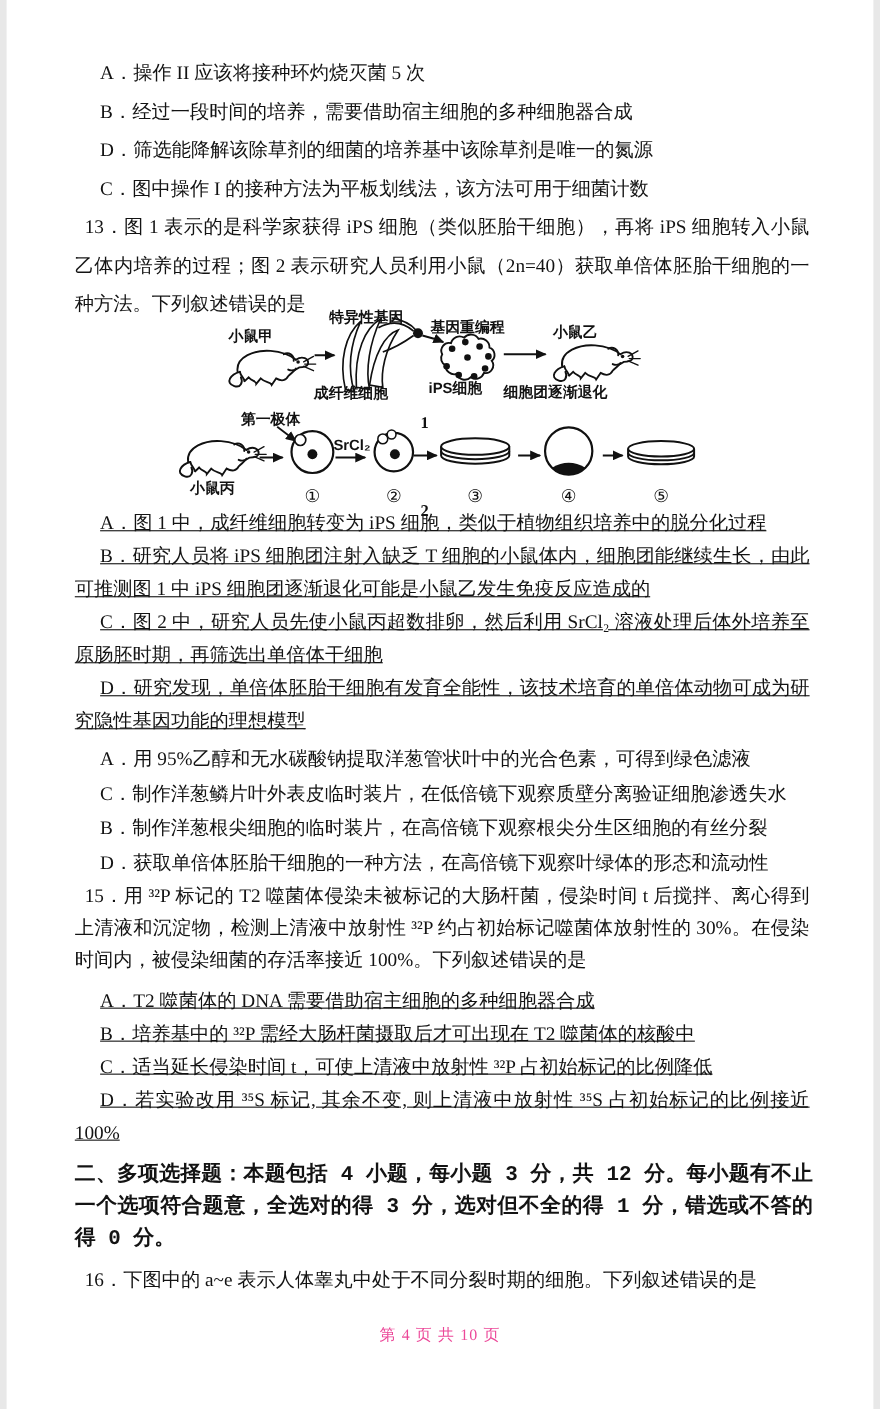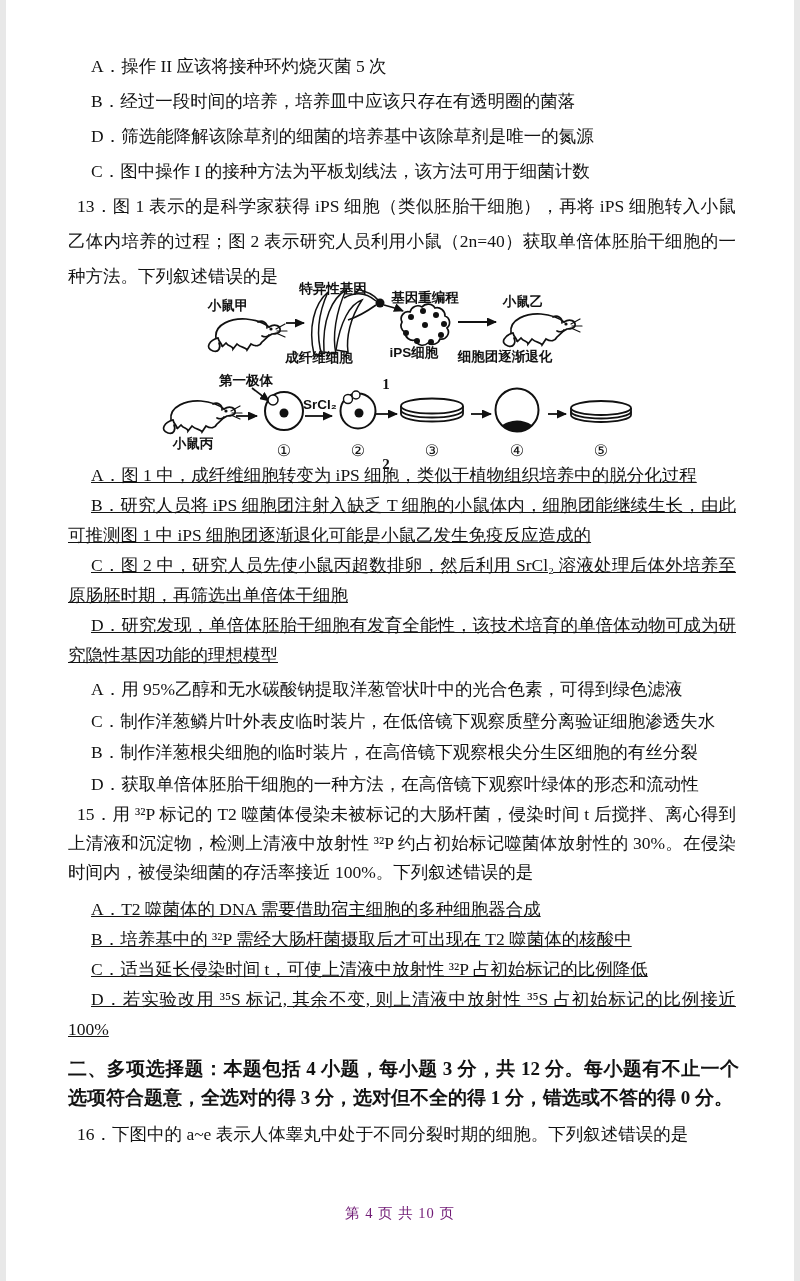--- a/index.html
+++ b/index.html
@@ -17,44 +17,44 @@
   .lh29 { line-height:29px; }
   .opt { text-indent:23px; }
   .stem { text-indent:9px; margin-top:0; margin-bottom:0; }
   .diagram { height:176px; margin-left:142px; position:relative; }
   .diagram svg { display:block; margin-top:-18px; }
   .q13opts { padding-top:8px; }
   .q14blk { padding-top:4px; }
   .q15opts { padding-top:7px; }
   .sec-heading {
     padding-top:10px; margin-left:62px; margin-right:55px;
-    font-family:Liberation Serif, serif;
+    font-family:Liberation Mono, monospace;
     font-weight:700; font-size:19px; line-height:29px; text-align:justify;
   }
   .q16blk { padding-top:7px; line-height:31px; }
   .footer {
     position:absolute; top:1204px; left:0; right:0;
-    text-align:center; font-size:14.5px; letter-spacing:1px; color:#701a75;
+    text-align:center; font-size:14.5px; letter-spacing:1px; color:#ec4899;
   }
   svg text {
     font-family:"Liberation Sans","DejaVu Sans",sans-serif;
     fill:#111;
   }
   svg text.bold { font-weight:700; font-size:13.5px; }
   svg text.stage { font-family:"Liberation Serif","DejaVu Serif",serif; font-size:16px; font-weight:400; }
   svg text.num { font-family:"Liberation Serif","DejaVu Serif",serif; font-size:15px; font-weight:700; }
 </style>
 </head>
 <body>
 
 <div class="page">
 
   <div class="blk q12opts lh35">
     <div class="opt">A．操作 II 应该将接种环灼烧灭菌 5 次</div>
-    <div class="opt">B．经过一段时间的培养，培养皿中应该只存在有透明圈的菌落</div>
+    <div class="opt">B．经过一段时间的培养，需要借助宿主细胞的多种细胞器合成</div>
     <div class="opt">D．筛选能降解该除草剂的细菌的培养基中该除草剂是唯一的氮源</div>
     <div class="opt">C．图中操作 I 的接种方法为平板划线法，该方法可用于细菌计数</div>
   </div>
 
   <p class="blk stem lh35">13．图 1 表示的是科学家获得 iPS 细胞（类似胚胎干细胞），再将 iPS 细胞转入小鼠乙体内培养的过程；图 2 表示研究人员利用小鼠（2n=40）获取单倍体胚胎干细胞的一种方法。下列叙述错误的是</p>
 
   <div class="diagram">
     <svg width="520" height="200" viewBox="0 0 520 200">
       <defs>
         <marker id="ah" markerWidth="11" markerHeight="9" refX="9" refY="4.5" orient="auto" markerUnits="userSpaceOnUse">

